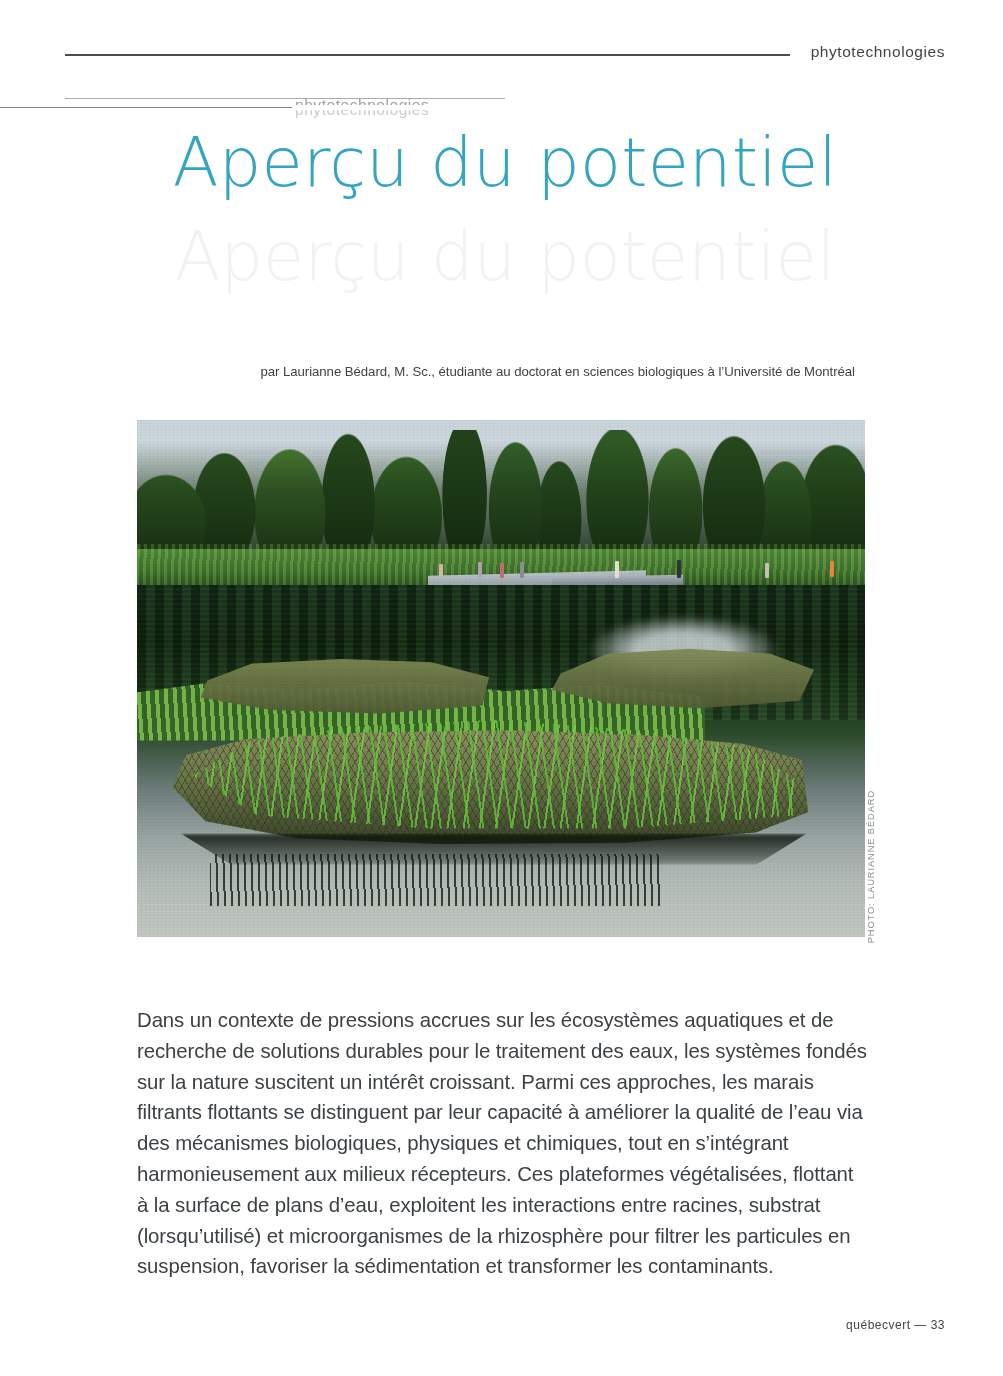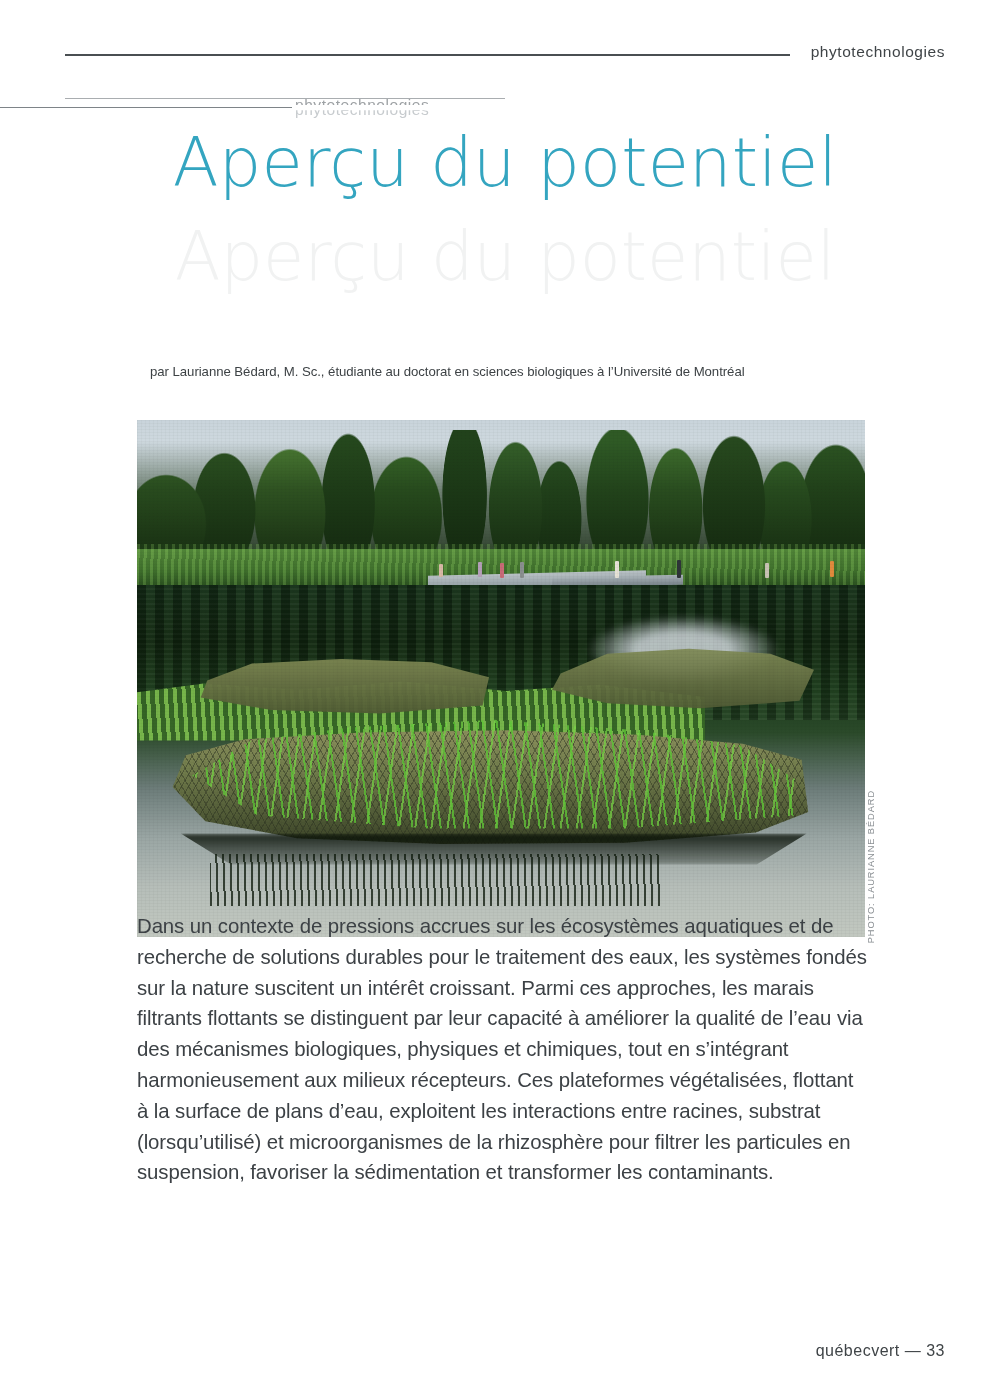--- a/index.html
+++ b/index.html
@@ -125,21 +125,21 @@
     white-space: nowrap;
     pointer-events: none;
   }
 
   
   .byline {
     position: absolute;
     left: 150px;
     top: 362px;
     width: 705px;
-    text-align: left;
+    text-align: right;
     font-size: 13.2px;
     line-height: 20.5px;
     color: #3d4245;
     letter-spacing: -0.05px;
   }
 
   
   .photo-wrap {
     position: absolute;
     left: 137px;
@@ -324,39 +324,38 @@
     font-size: 9.3px;
     letter-spacing: 0.9px;
     color: #8a8f93;
     white-space: nowrap;
   }
 
   
   .lede {
     position: absolute;
     left: 137px;
-    top: 911px;
+    top: 1005px;
     width: 730px;
     font-size: 20.4px;
     line-height: 30.8px;
     color: #3c4145;
     letter-spacing: -0.1px;
     font-weight: 400;
   }
 
   
   .footer {
     position: absolute;
     right: 58px;
     top: 1318px;
-    font-size: 16px;
+    font-size: 12px;
     letter-spacing: 0.5px;
     color: #3f4447;
     white-space: nowrap;
-    margin-top: 24px;
   }
 </style>
 </head>
 <body>
 
 <div class="page">
 
   <div class="runhead">
     <div class="runhead-rule"></div>
     <div class="runhead-label">phytotechnologies</div>

